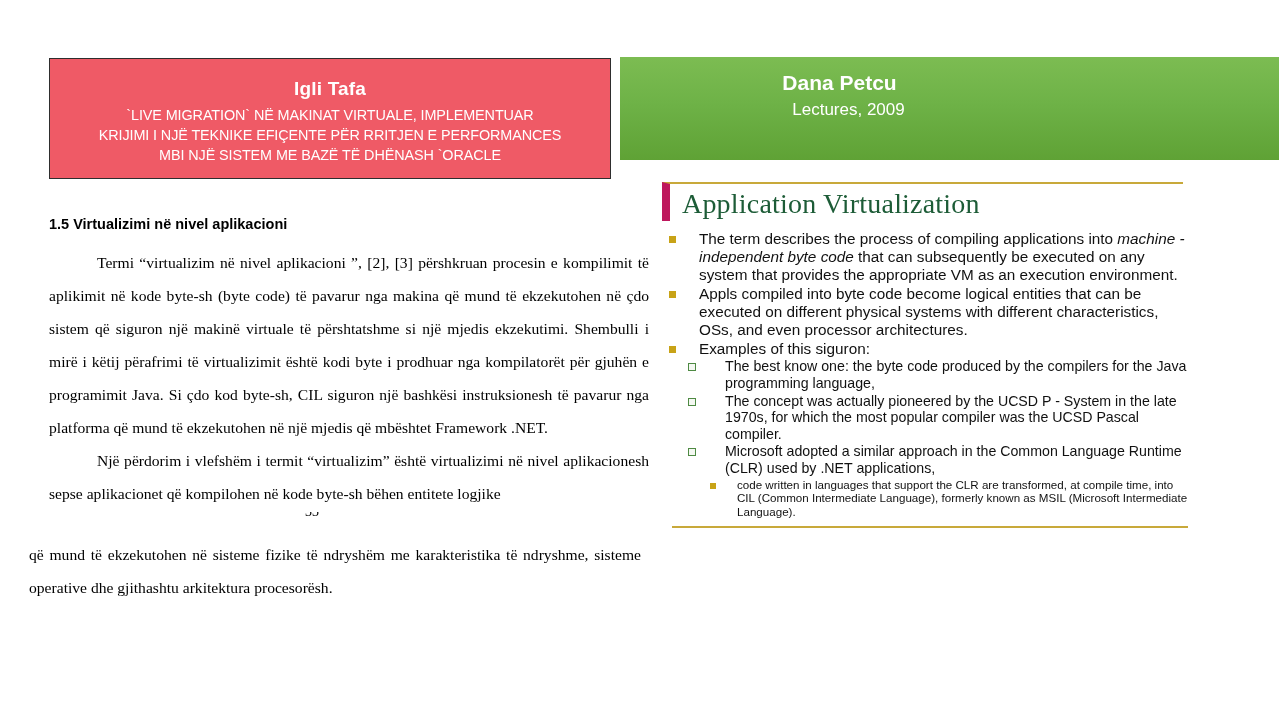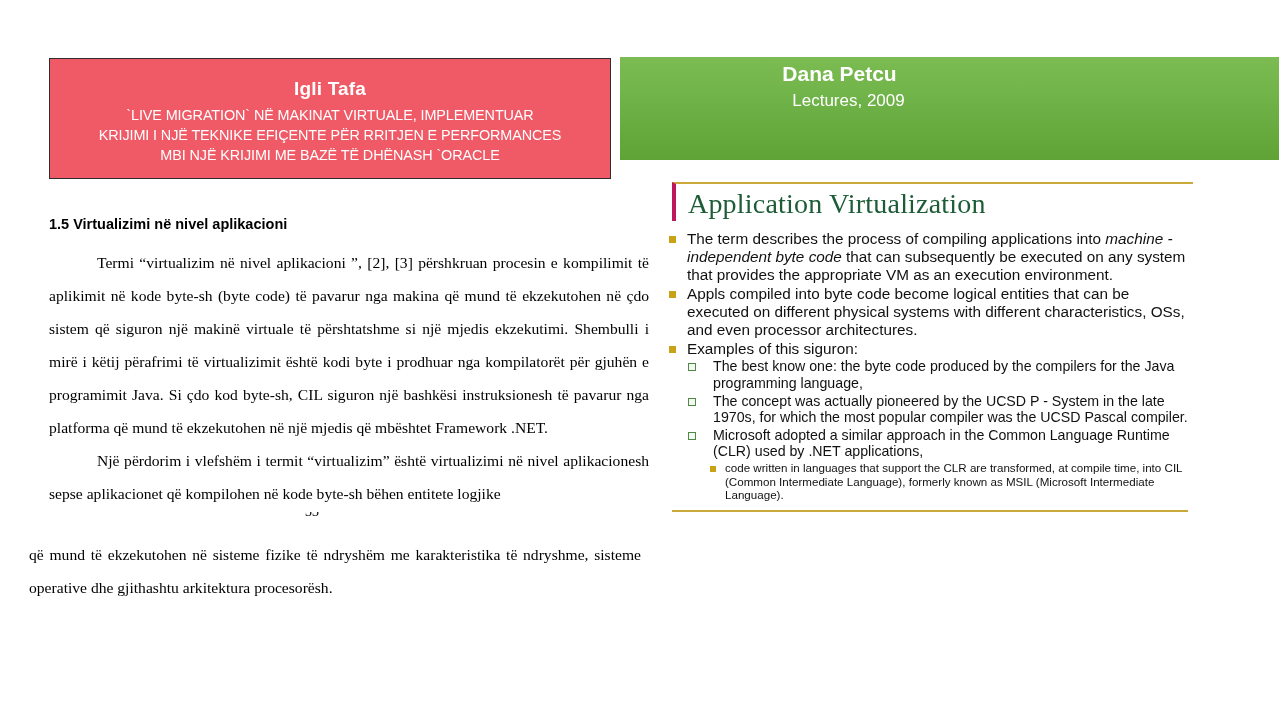--- a/index.html
+++ b/index.html
@@ -90,21 +90,21 @@
     width: 615px;
   }
 
   
   .green-card {
     position: absolute;
     left: 620px; top: 57px;
     width: 659px; height: 103px;
     background: linear-gradient(to bottom, #7cbc52 0%, #6eb247 45%, #5fa235 100%);
     color: #ffffff;
-    padding-top: 4px;
+    padding-top: 13px;
   }
   .green-card .lecturer {
     font-size: 21px;
     font-weight: bold;
     text-align: center;
     line-height: 1.25;
     padding-right: 220px;
   }
   .green-card .lecture-meta {
     font-size: 17px;
@@ -116,37 +116,36 @@
   }
 
   
   .slide {
     position: absolute;
     left: 662px; top: 182px;
     width: 530px;
   }
   .slide-title-wrap {
     border-top: 2px solid #c8a93a;
-    border-left: 4px solid #be185d;
+    border-left: 8px solid #be185d;
     padding: 3px 0 0 12px;
     width: 521px;
-    margin-left: 10px;
   }
   .slide-title {
     font-family: "Liberation Serif", serif;
     font-size: 28px;
     color: #1d5c37;
     line-height: 1.22;
     letter-spacing: 0.2px;
     white-space: nowrap;
   }
 
   .bullets { margin-top: 9px; width: 528px; }
 
-  .b1, .b2, .b3 { display: flex; align-items: flex-start; }
+  .b1, .b2, .b3 { display: flex; align-items: flex-start; gap: 12px; }
   .b1 { margin-bottom: 1px; }
   .b2 { margin-bottom: 1px; }
   .b3 { margin-bottom: 1px; }
 
   .mk1 {
     flex: 0 0 auto;
     width: 7px; height: 7px;
     background: #c8a317;
     margin: 6px 11px 0 7px;
   }
@@ -196,21 +195,21 @@
 </head>
 <body>
 
 <div id="canvas">
 
   <div class="red-card">
     <div class="author">Igli Tafa</div>
     <div class="subtitle">
       <div>`LIVE MIGRATION` NË MAKINAT VIRTUALE, IMPLEMENTUAR</div>
       <div>KRIJIMI I NJË TEKNIKE EFIÇENTE PËR RRITJEN E PERFORMANCES</div>
-      <div>MBI NJË KRIJIMI ME BAZË TË DHËNASH `ORACLE</div>
+      <div>MBI NJË SISTEM ME BAZË TË DHËNASH `ORACLE</div>
     </div>
   </div>
 
   <div class="doc">
     <div class="doc-heading">1.5 Virtualizimi në nivel aplikacioni</div>
     <p class="doc-para indent">Termi “virtualizim në nivel aplikacioni ”, [2], [3] përshkruan procesin e kompilimit të aplikimit në kode byte-sh (byte code) të pavarur nga makina që mund të ekzekutohen në çdo sistem që siguron një makinë virtuale të përshtatshme si një mjedis ekzekutimi. Shembulli i mirë i këtij përafrimi të virtualizimit është kodi byte i prodhuar nga kompilatorët për gjuhën e programimit Java. Si çdo kod byte-sh, CIL siguron një bashkësi instruksionesh të pavarur nga platforma që mund të ekzekutohen në një mjedis që mbështet Framework .NET.</p>
     <p class="doc-para indent">Një përdorim i vlefshëm i termit “virtualizim” është virtualizimi në nivel aplikacionesh sepse aplikacionet që kompilohen në  kode byte-sh bëhen entitete logjike</p>
   </div>
 
   <div class="pagenum-clip">

